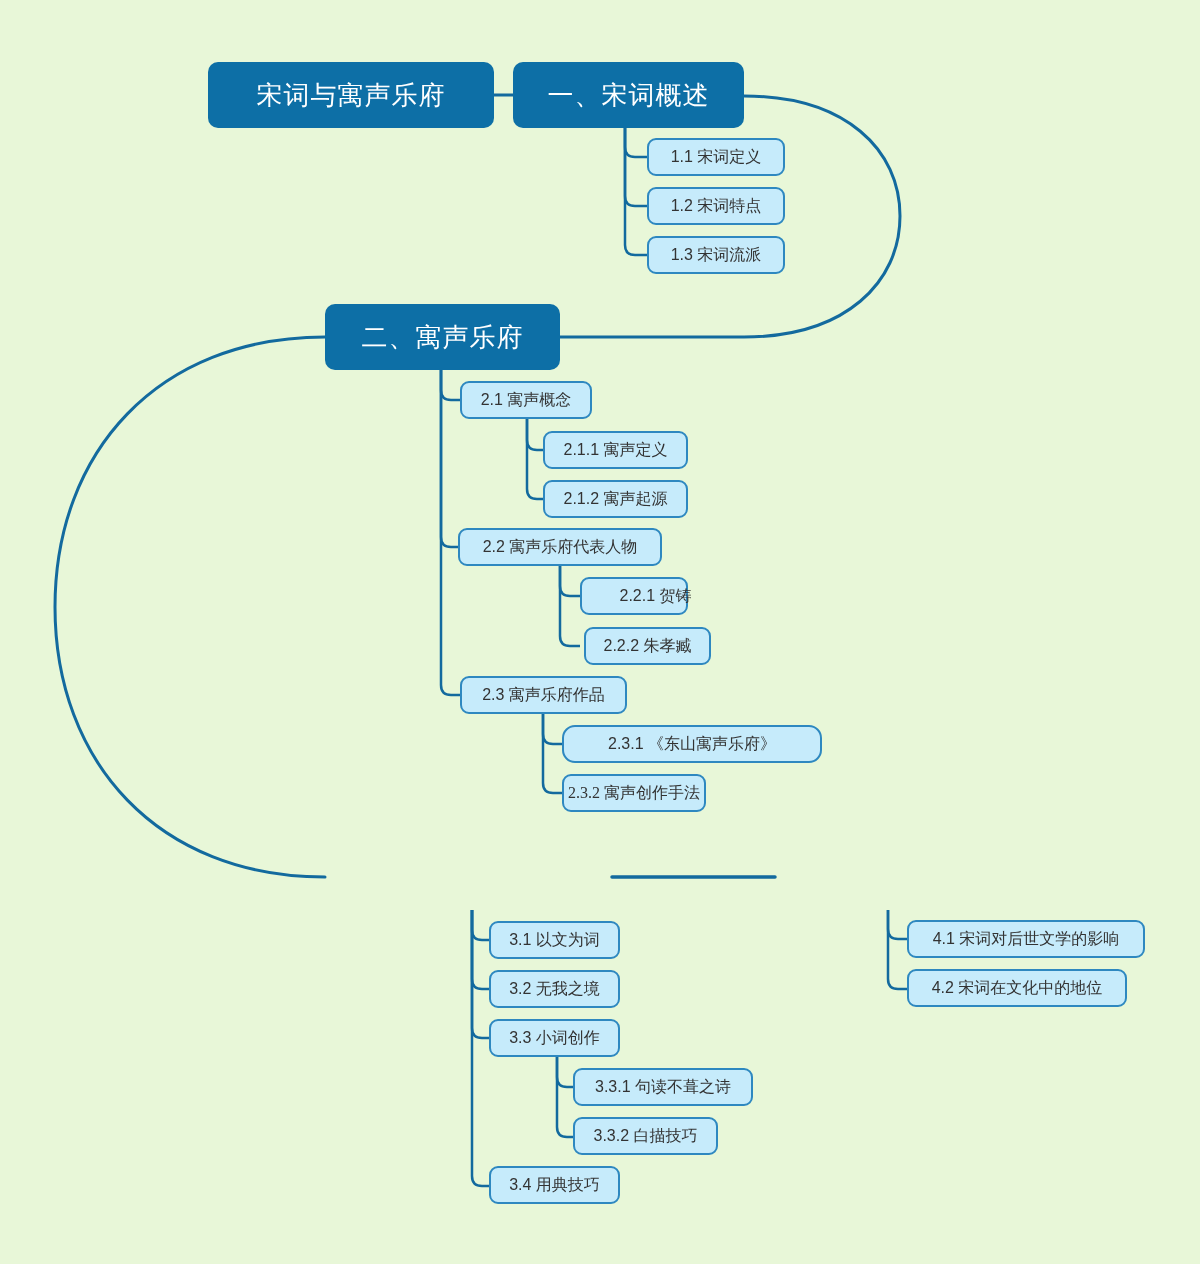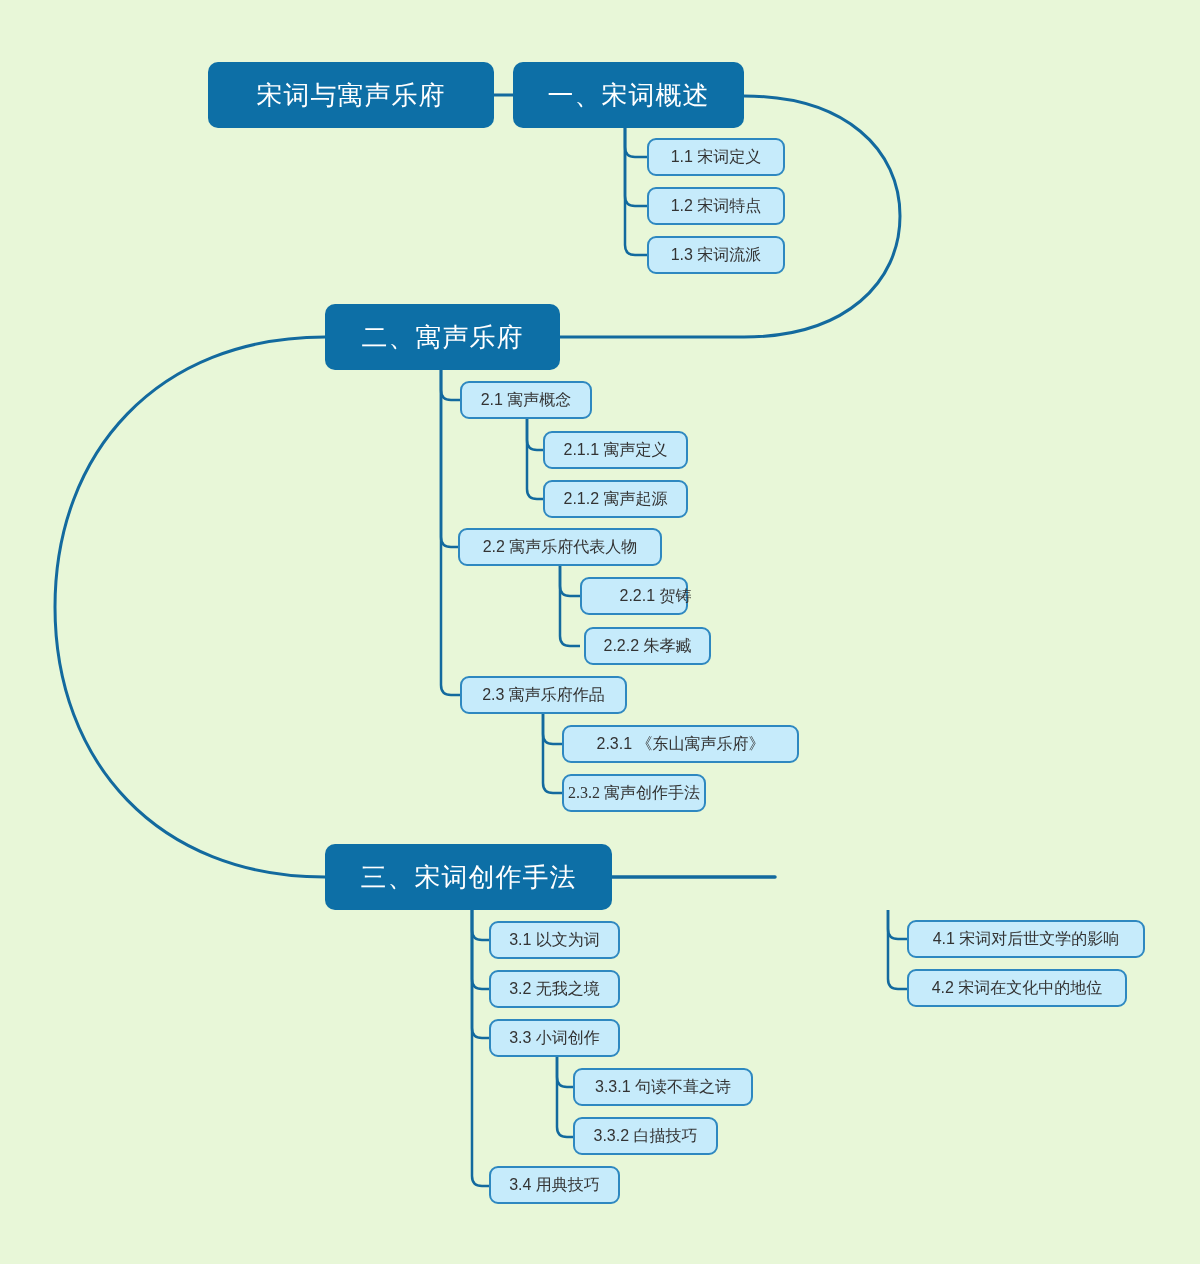--- a/index.html
+++ b/index.html
@@ -88,37 +88,36 @@
     <path d="M888,910 L888,929 Q888,939 898,939 L907,939" stroke-width="2.5"></path>
     <path d="M888,910 L888,979 Q888,989 898,989 L907,989" stroke-width="2.5"></path>
   </svg>
 
   <div class="node main" style="left:208px;top:62px;width:286px;">宋词与寓声乐府</div>
 
   <div class="node main" style="left:513px;top:62px;width:231px;">一、宋词概述</div>
 
   <div class="node main" style="left:325px;top:304px;width:235px;">二、寓声乐府</div>
 
-  <div class="node main" style="left:325px;top:844px;width:287px;">三、宋词创作手法</div>
 
 
   <div class="node sub" style="left:647px;top:138px;width:138px;">1.1 宋词定义</div>
   <div class="node sub" style="left:647px;top:187px;width:138px;">1.2 宋词特点</div>
   <div class="node sub" style="left:647px;top:236px;width:138px;">1.3 宋词流派</div>
 
   <div class="node sub" style="left:460px;top:381px;width:132px;">2.1 寓声概念</div>
   <div class="node sub" style="left:543px;top:431px;width:145px;">2.1.1 寓声定义</div>
   <div class="node sub" style="left:543px;top:480px;width:145px;">2.1.2 寓声起源</div>
 
   <div class="node sub" style="left:458px;top:528px;width:204px;">2.2 寓声乐府代表人物</div>
   <div class="node sub" style="left:580px;top:577px;width:108px;padding-left:43px;">2.2.1 贺铸</div>
   <div class="node sub" style="left:584px;top:627px;width:127px;">2.2.2 朱孝臧</div>
 
   <div class="node sub" style="left:460px;top:676px;width:167px;">2.3 寓声乐府作品</div>
-  <div class="node sub" style="left:562px;top:725px;width:237px;">2.3.1 《东山寓声乐府》</div>
+  <div class="node sub" style="left:562px;top:725px;width:260px;border-radius:13px;">2.3.1 《东山寓声乐府》</div>
   <div class="node sub" style="left:562px;top:774px;width:144px;font-family:Liberation Serif, serif;">2.3.2 寓声创作手法</div>
 
   <div class="node sub" style="left:489px;top:921px;width:131px;">3.1 以文为词</div>
   <div class="node sub" style="left:489px;top:970px;width:131px;">3.2 无我之境</div>
   <div class="node sub" style="left:489px;top:1019px;width:131px;">3.3 小词创作</div>
   <div class="node sub" style="left:573px;top:1068px;width:180px;">3.3.1 句读不葺之诗</div>
   <div class="node sub" style="left:573px;top:1117px;width:145px;">3.3.2 白描技巧</div>
   <div class="node sub" style="left:489px;top:1166px;width:131px;">3.4 用典技巧</div>
 
   <div class="node sub" style="left:907px;top:920px;width:238px;">4.1 宋词对后世文学的影响</div>

